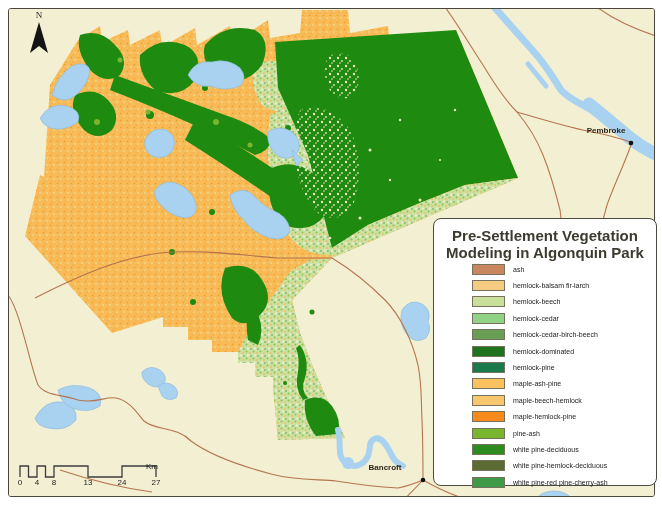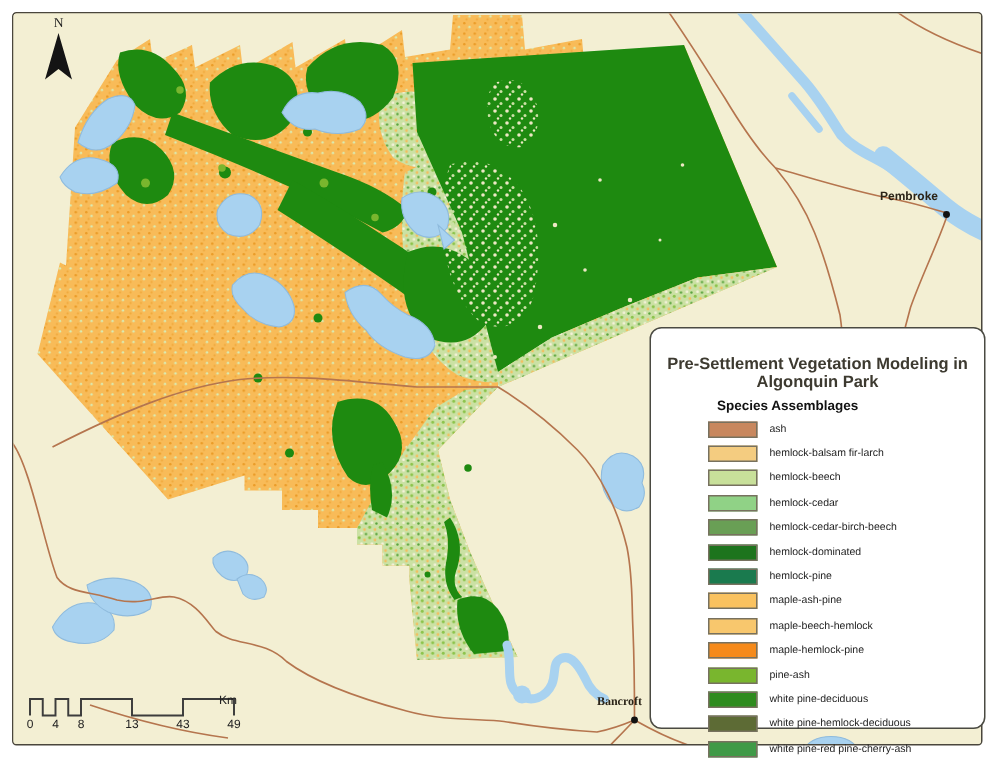--- a/index.html
+++ b/index.html
@@ -26,26 +26,26 @@
 
   
   .scalebar{position:absolute;left:14px;top:460px;width:178px;height:32px;}
   .scalebar svg{position:absolute;left:0;top:0;}
   .tick{position:absolute;top:18px;transform:translateX(-50%);font-size:8px;color:#222;}
   .unit{position:absolute;left:132px;top:2px;font-size:8px;color:#222;}
 
   
   .city{position:absolute;font-size:8px;font-weight:bold;color:#2b2418;text-align:center;}
   .city-pembroke{left:575px;top:126px;width:62px;}
-  .city-bancroft{left:384px;top:463px;width:58px;font-family:Liberation Serif, serif;}
+  .city-bancroft{left:356px;top:463px;width:58px;}
 
   
   .legend{position:absolute;left:433px;top:218px;width:224px;height:268px;background:#fff;
           border:1.6px solid #4a4a42;border-radius:8px;box-sizing:border-box;}
-  .legend .ltitle{margin-top:18px;text-align:center;font-size:11px;font-weight:bold;color:#3d3a30;}
+  .legend .ltitle{margin-top:8px;text-align:center;font-size:15px;font-weight:bold;color:#3d3a30;}
   .legend .lsub{margin:4px 0 3px 44px;font-size:9px;font-weight:bold;color:#111;}
   .lrow{display:flex;align-items:center;height:16.4px;}
   .sw{display:inline-block;width:33px;height:11px;margin-left:38px;
       border:.5px solid #77715f;box-sizing:border-box;}
   .lbl{font-size:7px;color:#1c1c1c;padding-left:8px;white-space:nowrap;}
 </style>
 </head>
 <body>
 
 <div class="page">
@@ -184,31 +184,30 @@
   </div>
 
   <div class="scalebar">
     <svg width="160" height="22" viewBox="0 0 160 22">
       <path d="M6,17 L6,6 L14.5,6 L14.5,17 L23,17 L23,6 L31.5,6 L31.5,17 L40,17 L40,6 L74,6 L74,17 L108,17 L108,6 L142,6 L142,17" fill="none" stroke="#3c3c3c" stroke-width="1.3"></path>
     </svg>
     <span class="tick" style="left:6px">0</span>
     <span class="tick" style="left:23px">4</span>
     <span class="tick" style="left:40px">8</span>
     <span class="tick" style="left:74px">13</span>
-    <span class="tick" style="left:108px">43</span>
-    <span class="tick" style="left:142px">49</span>
+    <span class="tick" style="left:108px">24</span>
+    <span class="tick" style="left:142px">27</span>
     <span class="unit">Km</span>
   </div>
 
   <div class="city city-pembroke">Pembroke</div>
   <div class="city city-bancroft">Bancroft</div>
 
   <div class="legend">
     <div class="ltitle">Pre-Settlement Vegetation Modeling in Algonquin Park</div>
-    <div class="lsub">Species Assemblages</div>
     <div>
         <div class="lrow">
           <span class="sw" style="background: rgb(200, 135, 94);"></span>
           <span class="lbl">ash</span>
         </div>
         <div class="lrow">
           <span class="sw" style="background: rgb(244, 204, 128);"></span>
           <span class="lbl">hemlock-balsam fir-larch</span>
         </div>
         <div class="lrow">

